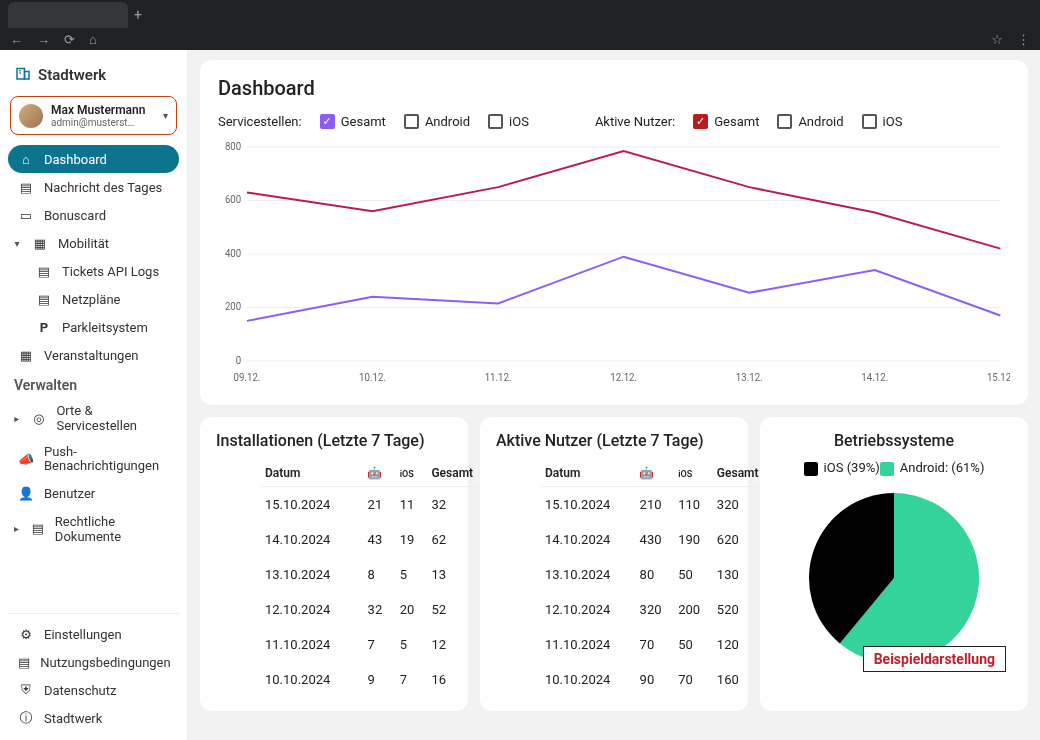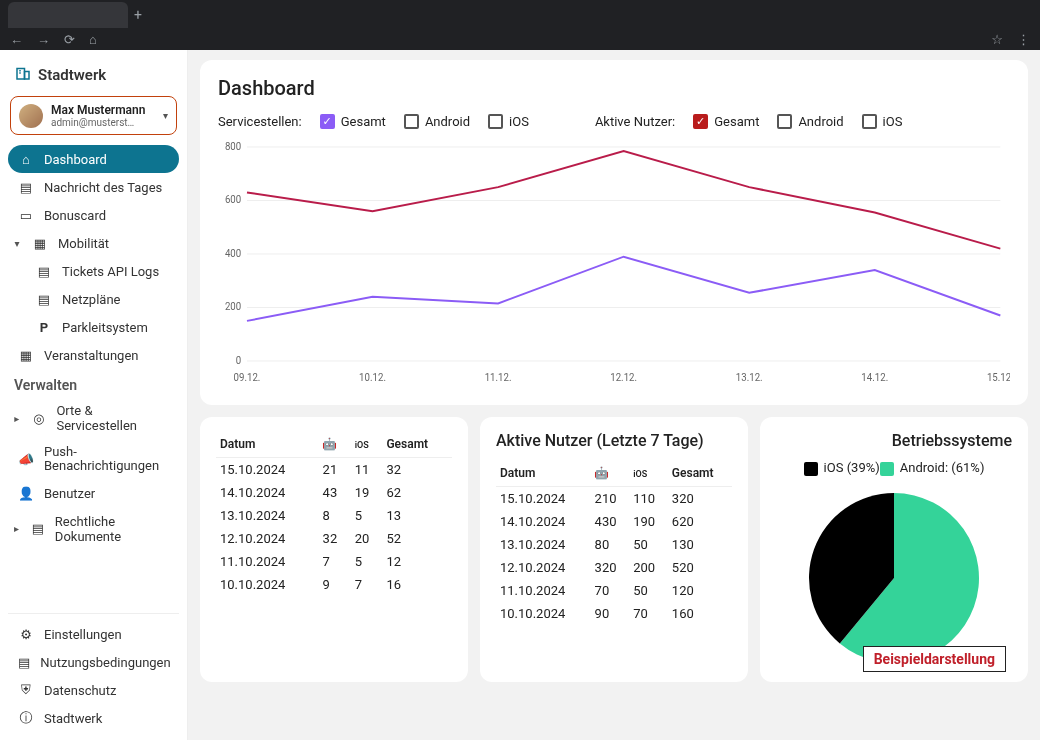--- a/index.html
+++ b/index.html
@@ -34,23 +34,23 @@
   .filter-label { color:#222; }
   .cb { display:flex; align-items:center; gap:6px; }
   .cb-box { width:15px; height:15px; border:2px solid #555; border-radius:2px; display:inline-flex; align-items:center; justify-content:center; font-size:11px; color:#fff; }
   .cb.purple.checked .cb-box { background:#8b5cf6; border-color:#8b5cf6; }
   .cb.red.checked .cb-box { background:#b91c1c; border-color:#b91c1c; }
   .chart-wrap { position:relative; height:250px; }
   .chart-wrap svg { width:100%; height:100%; }
   .row3 { display:flex; gap:12px; }
   .card { background:#fff; border-radius:12px; padding:14px 16px; flex:1; min-width:0; }
   .card-title { font-size:16px; font-weight:500; margin-bottom:10px; }
-  table { width:100%; border-collapse:collapse; font-size:13px; }
+  table { width:100%; border-collapse:collapse; font-size:13px;margin-left:45px; }
   th { text-align:left; font-weight:600; padding:6px 4px; border-bottom:1px solid #eee; font-size:12px; }
-  td { padding:4px 4px; }
+  td { padding:10px 4px; }
   .os-legend { display:flex; justify-content:center; font-size:13px; margin:6px 0 12px 0; align-items:center; }
   .sw { width:14px; height:14px; display:inline-block; border-radius:2px; margin-right:6px; vertical-align:middle; }
   .pie-wrap { position:relative; display:flex; justify-content:center; }
   .badge-demo { position:absolute; bottom:-4px; right:6px; background:#fff; border:1px solid #222; border-radius:0; padding:4px 10px; color:#c0202a; font-weight:700; font-size:14px; }
   .ios-label { font-size:9px; font-weight:600; }
 </style>
 </head>
 <body>
 
 <div class="browser-chrome">
@@ -223,20 +223,21 @@
             <text x="680" y="242" text-anchor="middle" font-size="10" fill="#666">14.12.</text>
             <text x="810" y="242" text-anchor="middle" font-size="10" fill="#666">15.12.</text>
             <polyline points="30,181.875 160,157.79999999999998 290,164.48749999999998 420,117.675 550,153.7875 680,131.05 810,176.525" fill="none" stroke="#8b5cf6" stroke-width="2"></polyline>
             <polyline points="30,53.475 160,72.2 290,48.125 420,12.01250000000001 550,48.125 680,73.53750000000001 810,109.64999999999999" fill="none" stroke="#b91c4a" stroke-width="2"></polyline>
           </svg>
       </div>
     </div>
 
     <div class="row3">
       <div class="card">
+        <div class="card-title">Installationen (Letzte 7 Tage)</div>
         <table>
           <thead>
               <tr>
             <th>Datum</th>
             <th><span>🤖</span></th>
             <th><span class="ios-label">iOS</span></th>
             <th>Gesamt</th>
           </tr>
             </thead>
           <tbody id="install-body">
@@ -326,21 +327,21 @@
                 <td>10.10.2024</td>
                 <td>90</td>
                 <td>70</td>
                 <td>160</td>
               </tr>
             </tbody>
         </table>
       </div>
 
       <div class="card">
-        <div class="card-title" style="text-align:right">Betriebssysteme</div>
+        <div class="card-title" style="text-align:center">Betriebssysteme</div>
         <div class="os-legend">
           <span><span class="sw" id="sw-ios" style="background: rgb(0, 0, 0);"></span><span>iOS (39%)</span></span>
           <span><span class="sw" id="sw-android" style="background: rgb(52, 211, 153);"></span><span>Android: (61%)</span></span>
         </div>
         <div class="pie-wrap">
           <svg id="pie-svg" width="180" height="180" viewBox="0 0 180 180">
               <path d="M90,90 L90,5 A85,85 0 1 1 35.81896087136137,155.49362563594207 Z" fill="#34d399"></path>
               <path d="M90,90 L35.81896087136137,155.49362563594207 A85,85 0 0 1 89.99999999999999,5 Z" fill="#000000"></path>
             </svg>
           <div class="badge-demo">Beispieldarstellung</div>

